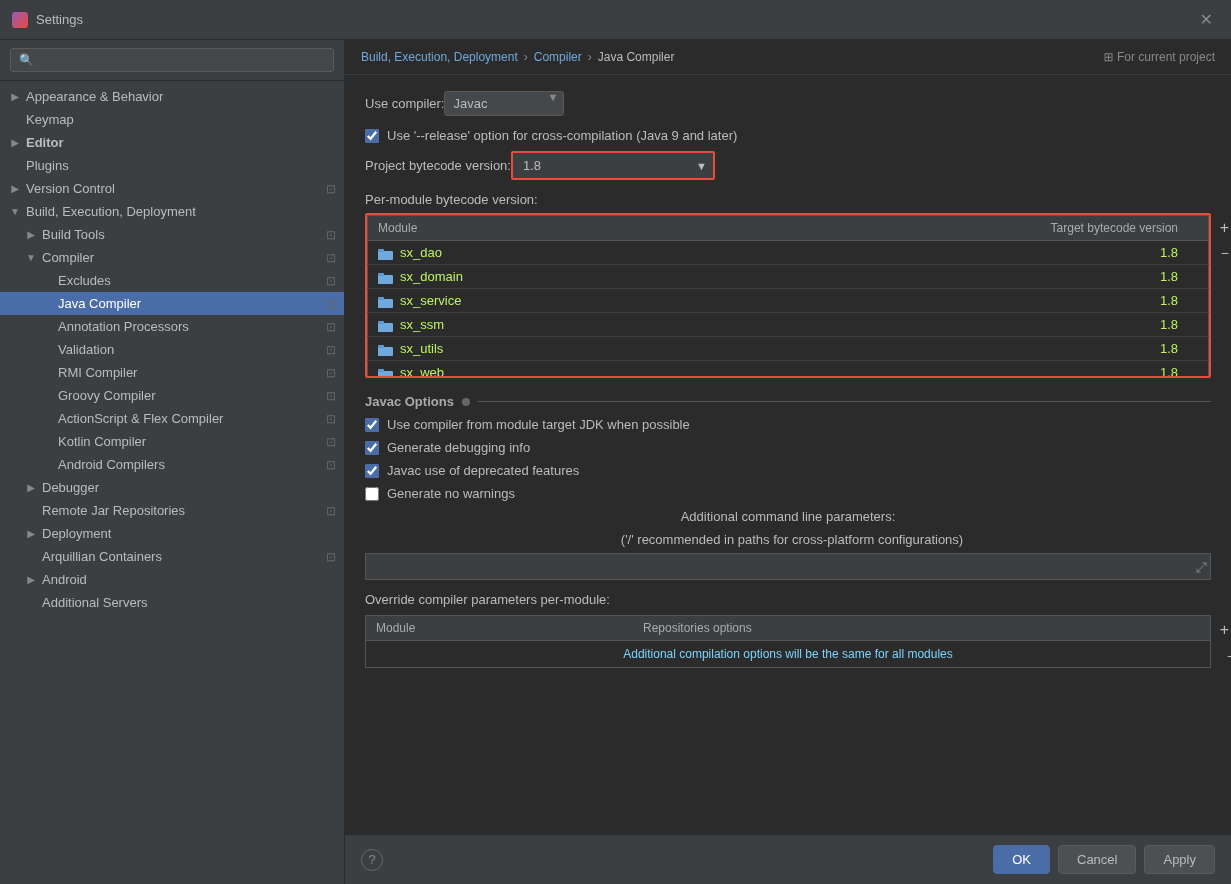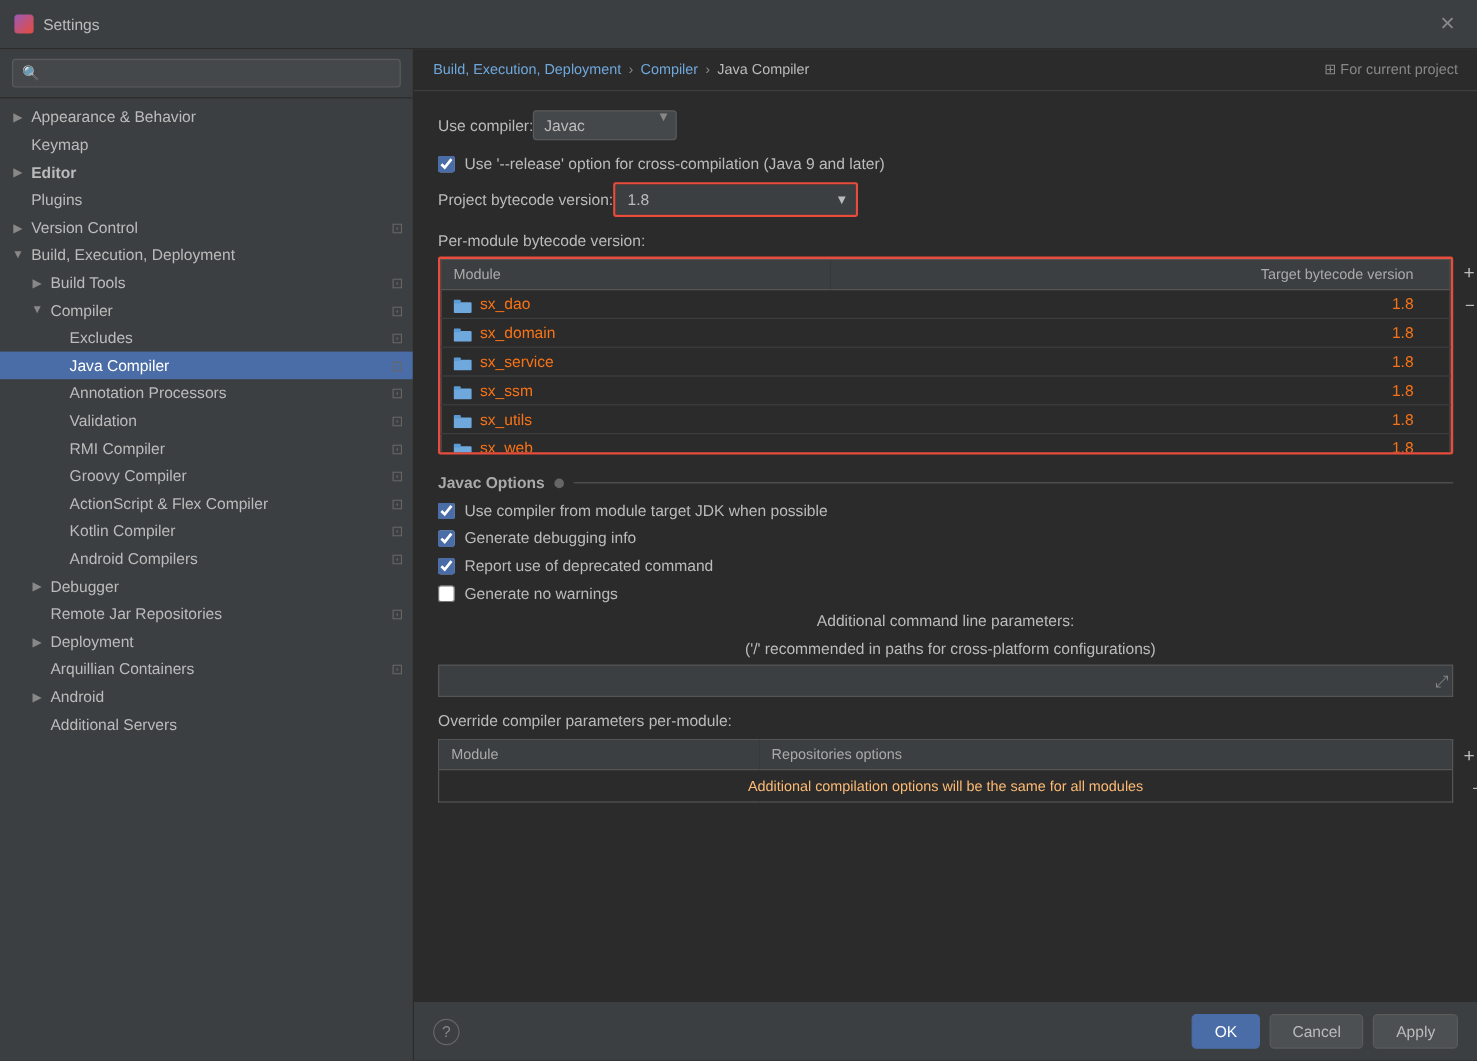--- a/index.html
+++ b/index.html
@@ -194,21 +194,21 @@
       font-weight: normal;
       font-size: 12px;
       padding: 5px 10px;
       border-bottom: 1px solid #555;
       text-align: left;
     }
     .module-table th:last-child { text-align: right; padding-right: 30px; }
     .module-table td {
       padding: 4px 10px;
       border-bottom: 1px solid #3c3f41;
-      color: #f97316;
+      color: #bef264;
       font-size: 13px;
     }
     .module-table td.version-cell { text-align: right; padding-right: 30px; }
 
     .table-container {
       position: relative;
       max-height: 165px;
       overflow: hidden;
       border: 2px solid #e74c3c;
       border-radius: 2px;
@@ -290,21 +290,21 @@
       background: #3c3f41;
       color: #aaa;
       font-weight: normal;
       font-size: 12px;
       padding: 5px 10px;
       border-bottom: 1px solid #555;
       text-align: left;
     }
     .override-table td {
       padding: 6px 10px;
-      color: #fdba74;
+      color: #7dd3fc;
       font-size: 12px;
       text-align: center;
     }
 
     
     .bottom-bar {
       display: flex;
       align-items: center;
       justify-content: flex-end;
       padding: 10px 16px;
@@ -610,21 +610,21 @@
       <div class="checkbox-row">
             <input type="checkbox" id="use-module-jdk" checked="" style="">
             <label for="use-module-jdk">Use compiler from module target JDK when possible</label>
           </div>
           <div class="checkbox-row">
             <input type="checkbox" id="generate-debug" checked="" style="">
             <label for="generate-debug">Generate debugging info</label>
           </div>
           <div class="checkbox-row">
             <input type="checkbox" id="report-deprecated" checked="" style="">
-            <label for="report-deprecated">Report use of deprecated command</label>
+            <label for="report-deprecated">Javac use of deprecated features</label>
           </div>
           <div class="checkbox-row">
             <input type="checkbox" id="no-warnings" style="">
             <label for="no-warnings">Generate no warnings</label>
           </div>
         </div>
 
       <div class="cmd-params-row">
         <div class="cmd-params-label">
           <span>Additional command line parameters:</span>

